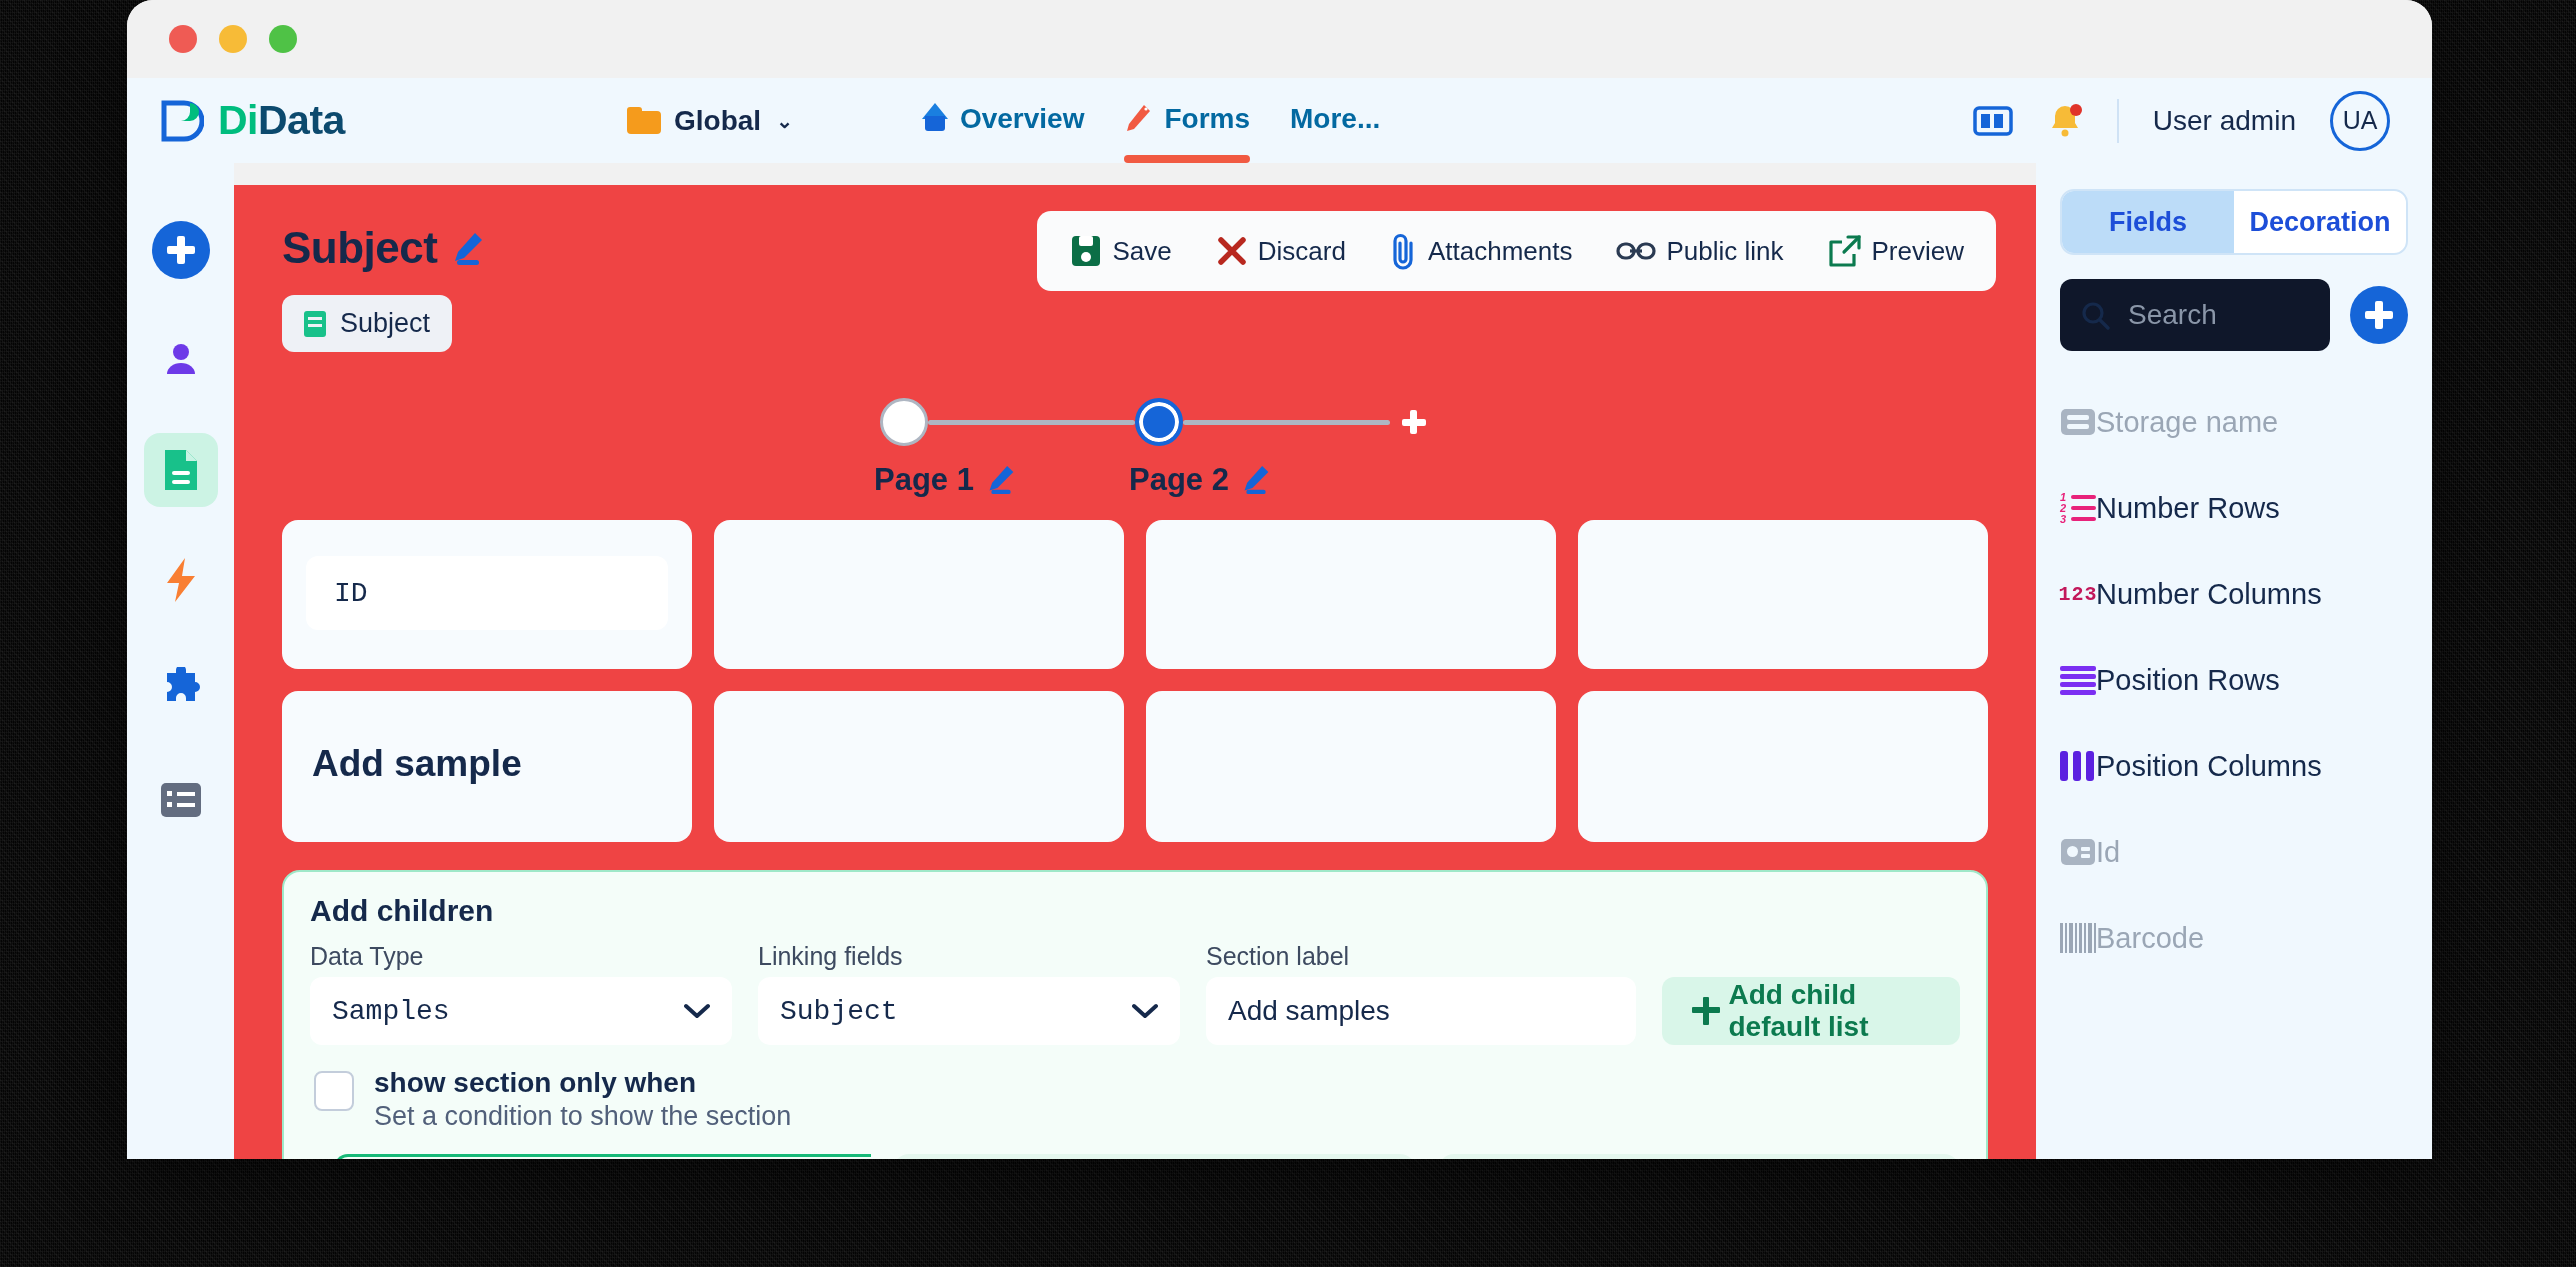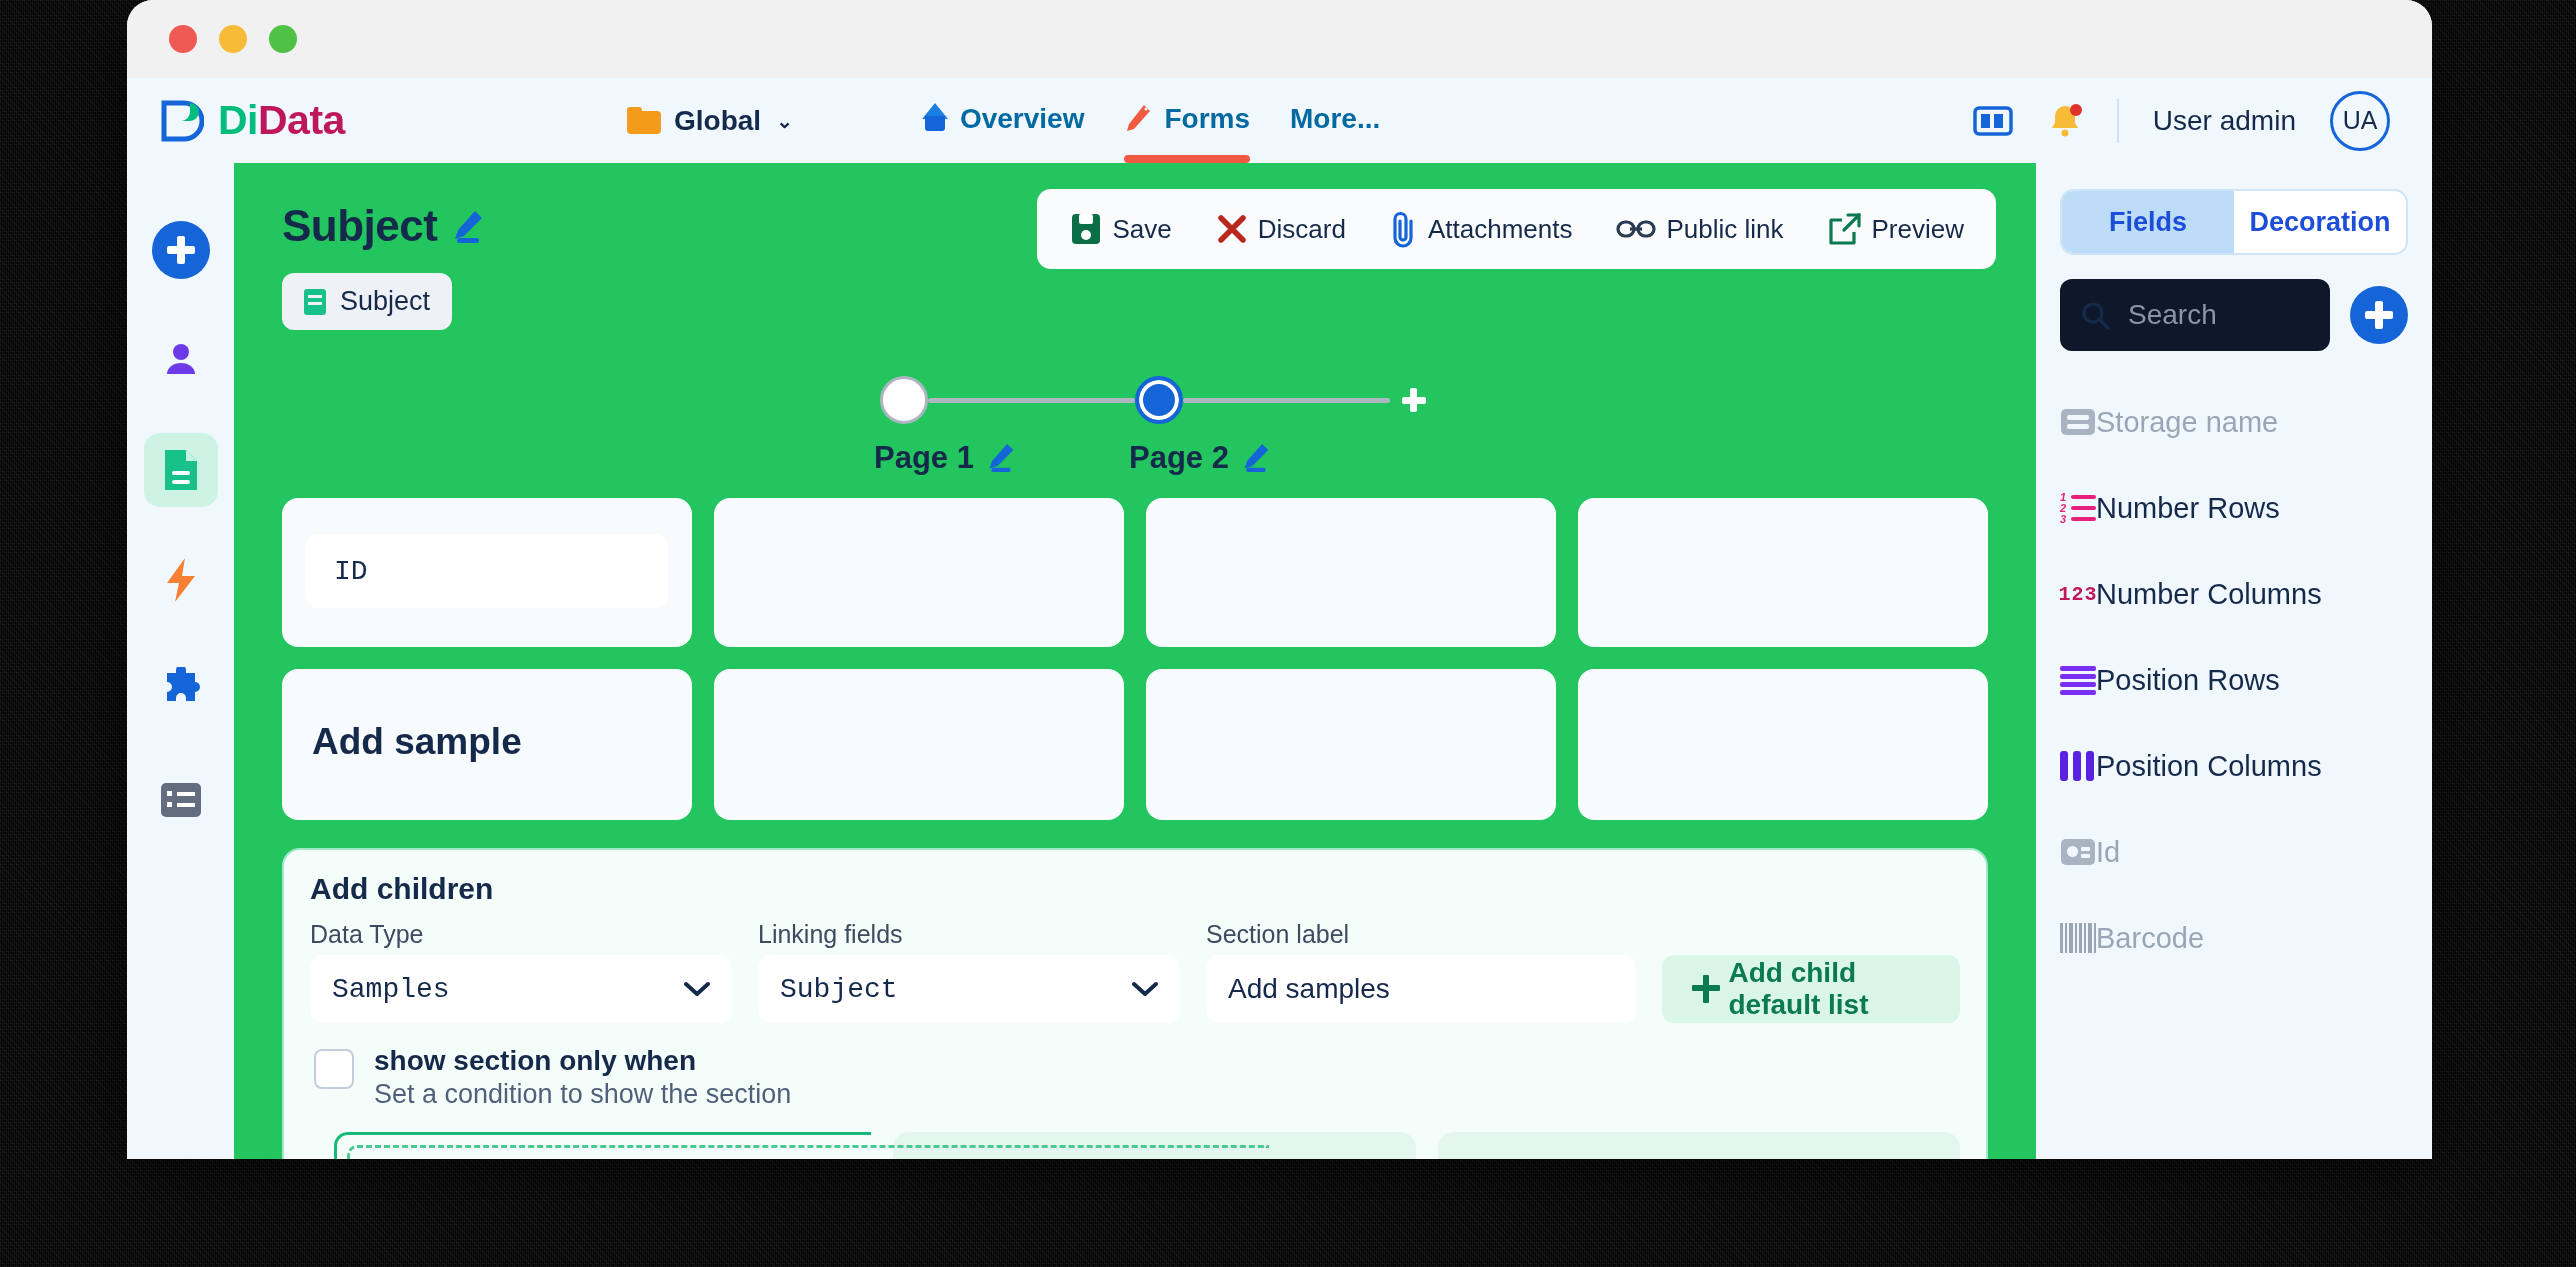--- a/index.html
+++ b/index.html
@@ -43,21 +43,21 @@
 
   
   #appheader {
     height: 85px; background: #f0f8fe;
     display: flex; align-items: center;
     position: relative;
   }
   #logo-wrap { display:flex; align-items:center; gap: 14px; margin-left: 33px; width: 467px;}
   .logo-text { font-size: 41px; font-weight: 800; letter-spacing: -0.5px; }
   .logo-di { color: #00bd7e; }
-  .logo-data { color: #be185d; }
+  .logo-data { color: #0c4a6e; }
 
   #global-chip { display:flex; align-items:center; gap: 13px; font-size: 28px; font-weight: 700; color:#15294b; }
   .folder-icon { width: 34px; height: 27px; position: relative; }
   .folder-icon:before {
     content:""; position:absolute; left:0; top:4px; width:34px; height:23px;
     background:#f59b1c; border-radius: 3px 4px 4px 4px;
   }
   .folder-icon:after {
     content:""; position:absolute; left:0; top:0px; width:15px; height:7px;
     background:#f59b1c; border-radius: 3px 3px 0 0;
@@ -102,21 +102,21 @@
   .rail-btn { width: 74px; height:74px; border-radius:16px; display:flex; align-items:center; justify-content:center; }
   .rail-btn.sel { background:#ccf3e4; }
   .plus-circle { width: 58px; height:58px; border-radius:50%; background:#1565d8; position:relative; }
   .plus-circle:before, .plus-circle:after {
     content:""; position:absolute; background:#fff; border-radius:2px;
   }
   .plus-circle:before { left: 15px; top: 25px; width:28px; height:8px; }
   .plus-circle:after  { left: 25px; top: 15px; width:8px; height:28px; }
 
   
-  #canvas { flex:1; background:#22c55e; position:relative; overflow:hidden; }
+  #canvas { flex:1; background:#ef4444; position:relative; overflow:hidden;margin-top:22px; }
 
   #title-row { display:flex; align-items:flex-start; padding: 38px 0 0 48px; }
   #page-title { font-size: 44px; font-weight: 800; color:#15294b; letter-spacing:-0.5px;}
   #subject-chip {
     margin: 22px 0 0 48px;
     display:inline-flex; align-items:center; gap:14px;
     background:#eef1f6; border-radius: 12px; padding: 13px 22px;
     font-size: 27px; color:#15294b;
   }
   .doc-chip-icon { width:22px; height:26px; background:#18c18a; border-radius:3px; position:relative;}

